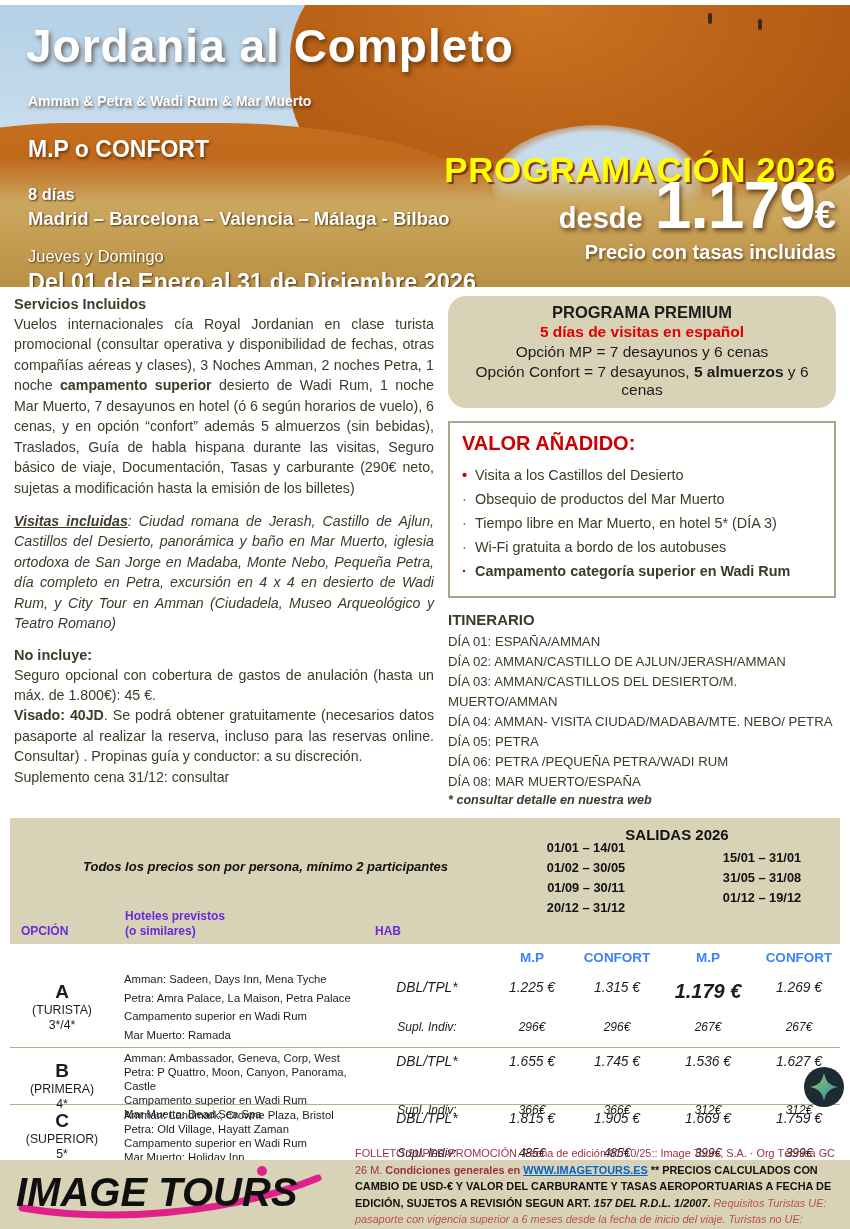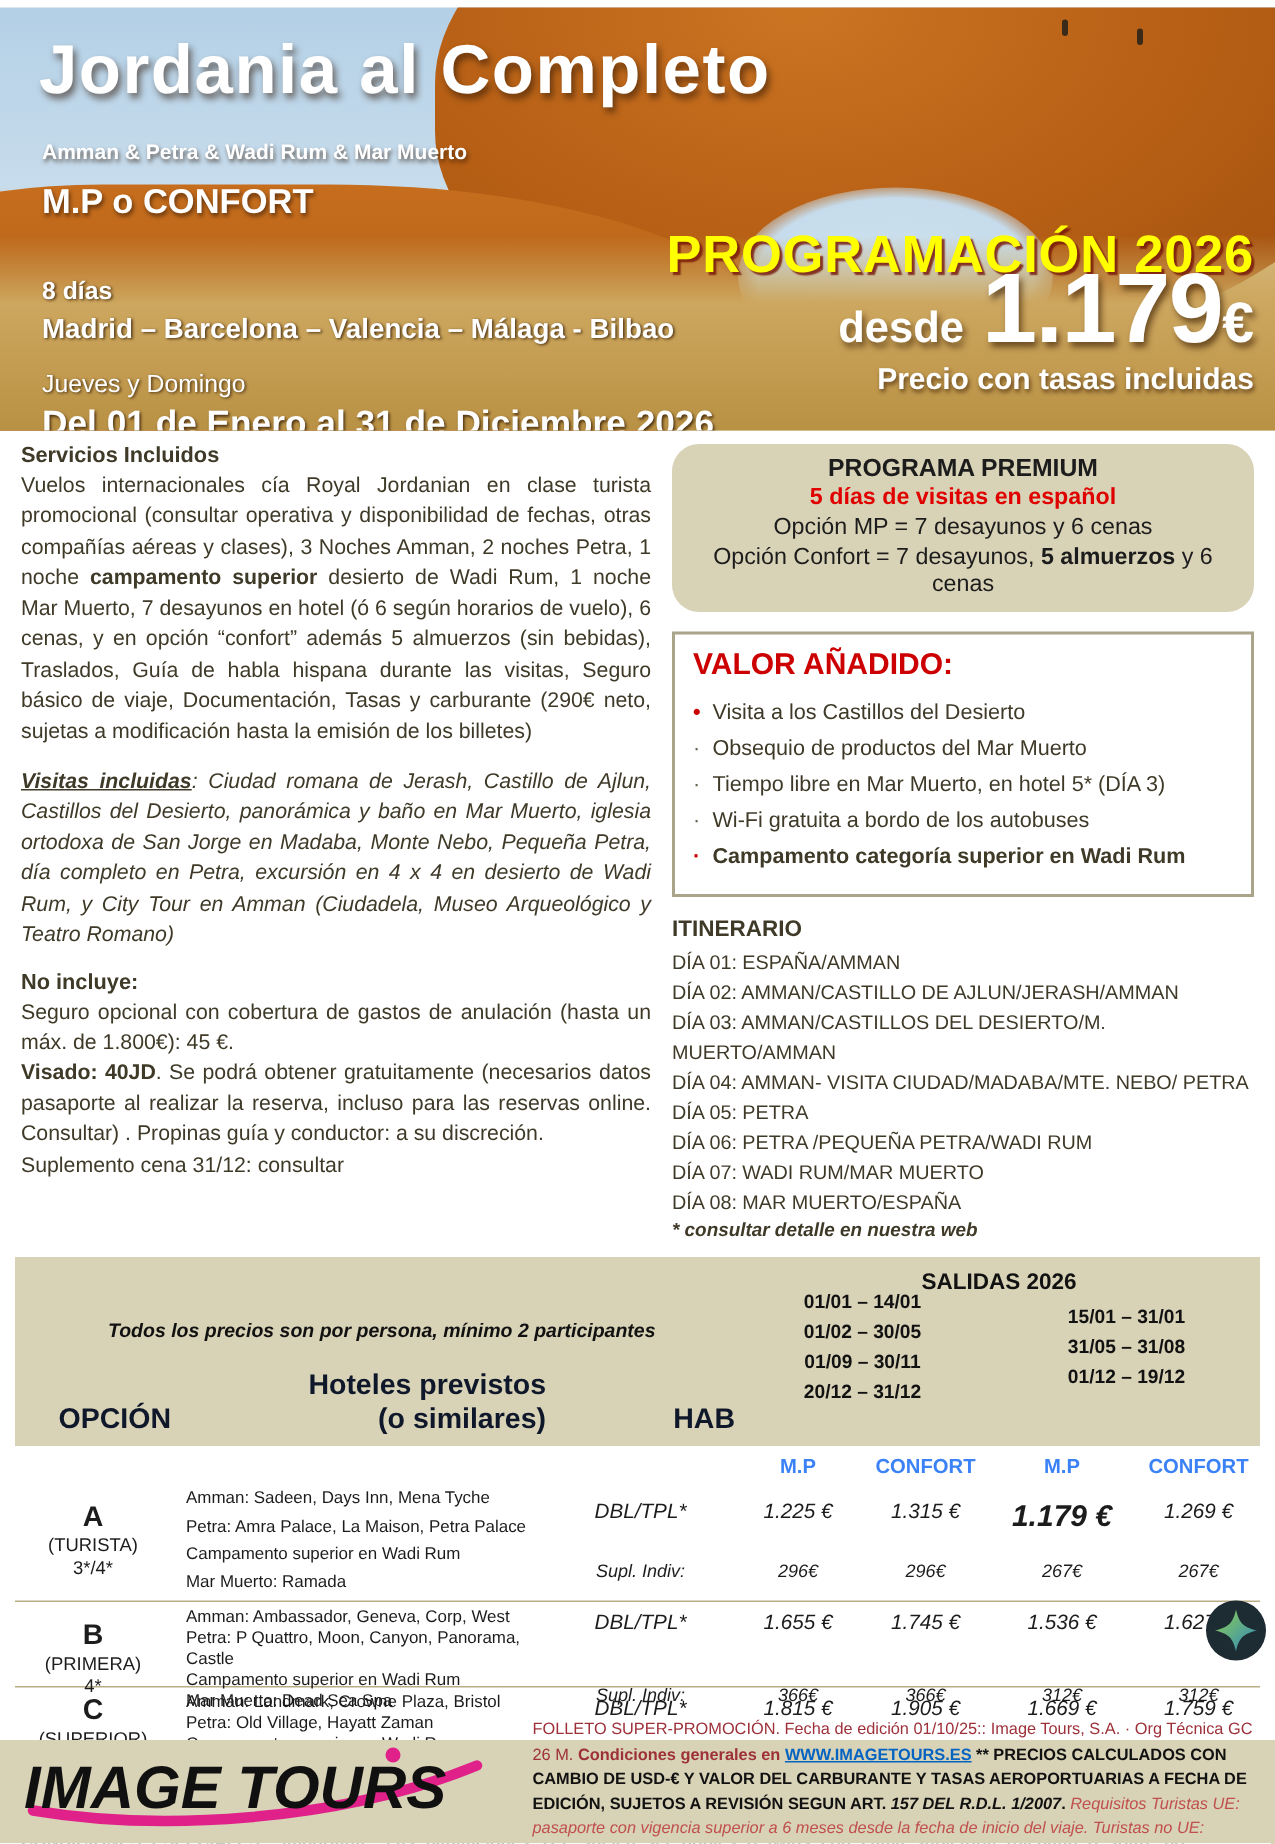--- a/index.html
+++ b/index.html
@@ -20,21 +20,21 @@
     border-radius:50%;}
   .sand{position:absolute;left:0;right:0;bottom:0;height:130px;
     background:linear-gradient(180deg,rgba(216,182,118,0) 0%,#cda75f 35%,#b99144 100%);}
   .person{position:absolute;width:4px;height:11px;background:#3c2a18;border-radius:2px;}
   .hero *{z-index:2;}
   .rock-right,.rock-left,.arch-hole,.sand{z-index:0;}
   .hero-title{position:absolute;left:26px;top:14px;font-size:46px;font-weight:bold;color:#fff;
     letter-spacing:1px;text-shadow:2px 3px 5px rgba(45,22,5,.6);}
   .hero-subtitle{position:absolute;left:28px;top:88px;font-size:14px;font-weight:bold;color:#fff;
     text-shadow:1px 2px 3px rgba(45,22,5,.65);}
-  .hero-board{position:absolute;left:28px;top:116px;font-size:23px;font-weight:bold;color:#fff;
+  .hero-board{position:absolute;left:28px;top:131px;font-size:23px;font-weight:bold;color:#fff;
     text-shadow:1px 2px 3px rgba(45,22,5,.65);}
   .hero-badge{position:absolute;right:14px;top:145px;font-size:35px;font-weight:bold;color:#ffff00;
     text-shadow:2px 2px 1px rgba(120,25,10,.85);letter-spacing:.5px;}
   .hero-info{position:absolute;left:28px;top:180px;color:#fff;text-shadow:1px 1px 2px rgba(60,35,10,.9);}
   .hero-info .days{font-size:16.5px;font-weight:bold;}
   .hero-info .cities{font-size:18.5px;font-weight:bold;margin-top:4px;}
   .hero-info .weekdays{font-size:16.5px;font-weight:normal;margin-top:17px;}
   .hero-info .daterange{font-size:23.5px;font-weight:bold;margin-top:3px;}
   .hero-price{position:absolute;right:14px;top:172px;text-align:right;color:#fff;}
   .price-line{display:flex;align-items:baseline;justify-content:flex-end;
@@ -65,30 +65,30 @@
   .valor li.b-dim .bl{color:#6b6450;}
   .valor li.bold{font-weight:bold;}
   .itinerary{margin-top:13px;color:#3f3a28;}
   .itinerary h4{font-size:15px;margin:0 0 4px;font-weight:bold;}
   .itinerary .day{font-size:13.2px;line-height:1.52;}
   .itinerary .note{font-size:12.6px;font-style:italic;font-weight:bold;margin-top:1px;}
 
   
   .tbl{margin:11px 10px 0;}
   .tbl-head{display:grid;grid-template-columns:104px 250px 126px 170px 182px;
-    grid-template-rows:24px 66px 28px;background:#d8d2b6;padding:3px 0 5px;}
+    grid-template-rows:24px 66px 28px;background:#d8d2b6;padding:3px 11px 5px;}
   .salidas{grid-column:4/6;grid-row:1;text-align:center;font-weight:bold;font-size:15px;
     padding-top:5px;color:#111;}
   .tnote{grid-column:1/4;grid-row:1/3;align-self:center;font-style:italic;font-weight:bold;
     font-size:13px;padding-left:62px;color:#111;}
   .dates{display:flex;flex-direction:column;justify-content:center;text-align:center;
     font-weight:bold;font-size:12.8px;line-height:1.55;color:#111;}
   .dates1{grid-column:4;grid-row:2;}
   .dates2{grid-column:5;grid-row:2;}
-  .hlbl{align-self:end;text-align:right;font-weight:bold;font-size:19px;color:#0f172a;line-height:1.25;}
+  .hlbl{align-self:end;text-align:left;font-weight:bold;font-size:12px;color:#6d28d9;line-height:1.25;}
   .lbl-opcion{grid-column:1;grid-row:3;}
   .lbl-hoteles{grid-column:2;grid-row:3;}
   .lbl-hab{grid-column:3;grid-row:3;}
   .tbl-sub{display:grid;grid-template-columns:104px 250px 126px 84px 86px 96px 86px;padding:6px 0 2px;}
   .tbl-sub .ph{text-align:center;font-weight:bold;font-size:13.5px;color:#3b82f6;}
   .trow{display:grid;grid-template-columns:104px 250px 126px 84px 86px 96px 86px;color:#1c1c1c;}
   .trow + .trow{border-top:1px solid #b7ae86;}
   .tbl-rows{border-bottom:1.5px solid #b7ae86;}
   .row-a{height:80px;}
   .row-b,.row-c{height:56px;}
@@ -175,21 +175,20 @@
         </ul>
       </div>
       <div class="itinerary">
         <h4>ITINERARIO</h4>
         <div class="day">DÍA 01: ESPAÑA/AMMAN</div>
         <div class="day">DÍA 02: AMMAN/CASTILLO DE AJLUN/JERASH/AMMAN</div>
         <div class="day">DÍA 03: AMMAN/CASTILLOS DEL DESIERTO/M. MUERTO/AMMAN</div>
         <div class="day">DÍA 04: AMMAN- VISITA CIUDAD/MADABA/MTE. NEBO/ PETRA</div>
         <div class="day">DÍA 05: PETRA</div>
         <div class="day">DÍA 06: PETRA /PEQUEÑA PETRA/WADI RUM</div>
-        <div class="day">DÍA 07: WADI RUM/MAR MUERTO</div>
         <div class="day">DÍA 08: MAR MUERTO/ESPAÑA</div>
         <div class="note">* consultar detalle en nuestra web</div>
       </div>
     </div>
   </div>
 
   <div class="tbl">
     <div class="tbl-head">
       <div class="salidas">SALIDAS 2026</div>
       <div class="tnote">Todos los precios son por persona, mínimo 2 participantes</div>

